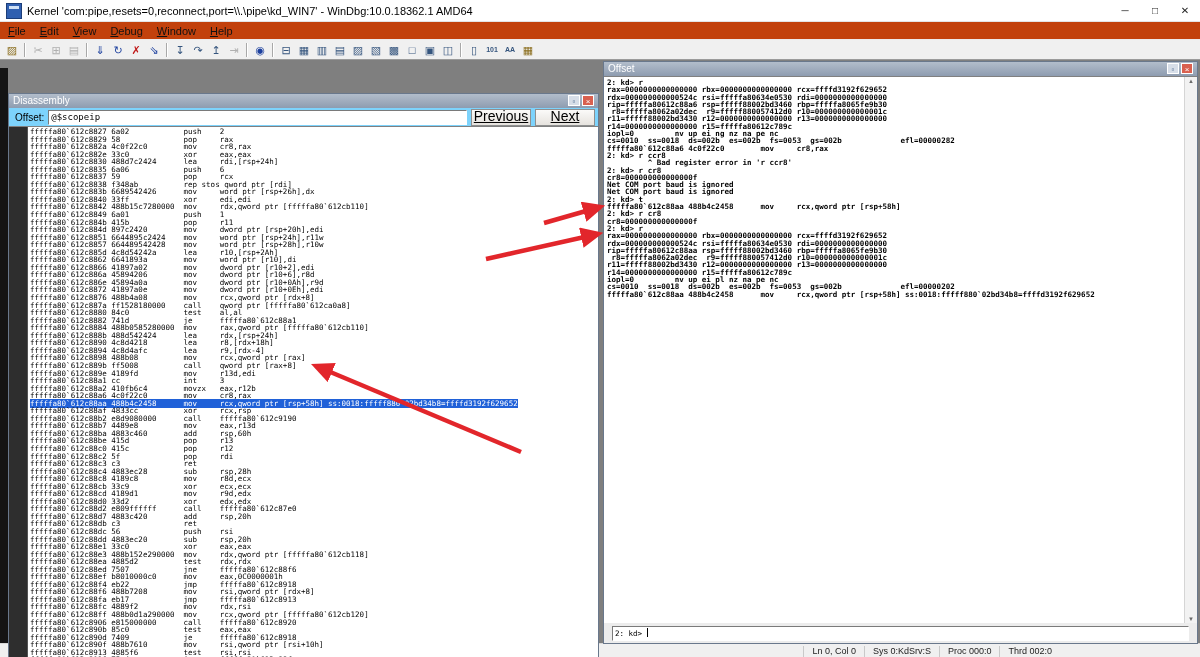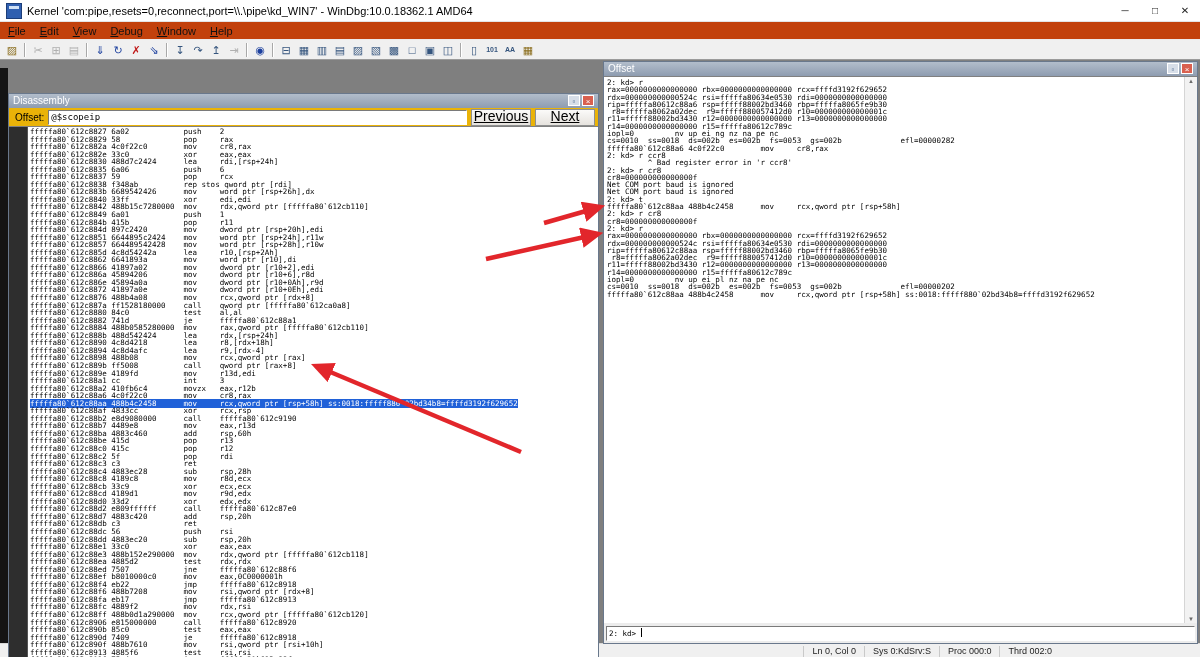--- a/index.html
+++ b/index.html
@@ -43,46 +43,46 @@
   .pane-title{height:14px;flex:0 0 14px;background:linear-gradient(#b2bdcb,#8e9cb0);
               color:#fff;font-size:10px;line-height:14px;padding:0 4px;display:flex;}
   .pane-title .pt-label{flex:1;}
   .ptbtn{width:12px;height:11px;margin:1px 0 0 2px;font-size:8px;line-height:11px;
          text-align:center;border:1px solid #fff;box-sizing:border-box;}
   .ptbtn.dock{background:#d7dee8;color:#35557e;}
   .ptbtn.close{background:#d9604f;color:#fff;}
 
   
   .pane.disasm{left:8px;top:1px;width:589px;height:581px;margin-top:32px;}
-  .offsetrow{height:18px;flex:0 0 18px;display:flex;align-items:center;background:#eab308;
+  .offsetrow{height:18px;flex:0 0 18px;display:flex;align-items:center;background:#7dd3fc;
              font-size:10px;padding:0 3px;}
   .offsetrow label{margin:0 4px 0 3px;}
   .offset-input{flex:1;height:13px;background:#fff;border:1px solid #7a7a7a;
                 border-bottom-color:#fff;border-right-color:#fff;
                 font:9px "DejaVu Sans Mono",monospace;padding:0 2px;line-height:13px;}
   .navbtn{width:58px;height:15px;margin-left:4px;background:linear-gradient(#fbfaf9,#e6e3de);
           border:1px solid #8e8f8f;font-size:14px;text-align:center;line-height:13px;text-decoration:underline;}
   .dcontent{flex:1;display:flex;background:#fff;border-top:1px solid #808080;overflow:hidden;}
   .dmargin{width:18px;background:#2e2e2e;border-right:1px solid #555;}
   .dlines{flex:1;padding:1px 0 0 2px;font:7.5px/7.56px "DejaVu Sans Mono",monospace;
           white-space:pre;overflow:hidden;color:#000;}
   .dl{height:7.56px;}
   .dl span{white-space:pre;}
   .dl.hl span{background:#2061d8;color:#fff;}
 
   
   .pane.cmd{left:603px;top:1px;width:593px;height:581px;}
   .ccontent{flex:1;display:flex;background:#fff;border-top:1px solid #808080;overflow:hidden;}
   .clines{flex:1;padding:2px 0 0 3px;font:7.5px/7.3px "DejaVu Sans Mono",monospace;
           white-space:pre;overflow:hidden;color:#000;}
-  .cl{height:7.3px;}
+  .cl{height:7.3px;font-weight:bold;}
   .cscroll{width:12px;background:#f2f2f2;border-left:1px solid #d5d5d5;display:flex;
            flex-direction:column;justify-content:space-between;align-items:center;
            font-size:6px;color:#6a6a6a;padding:1px 0;}
-  .cinput{height:18px;flex:0 0 18px;display:flex;align-items:center;background:#ececec;padding:1px 2px;}
+  .cinput{height:18px;flex:0 0 18px;display:flex;align-items:center;background:#ececec;padding:1px 8px;}
   .cinput .promptbox{flex:1;height:13px;background:#fff;border:1px solid #7a7a7a;
           border-bottom-color:#fff;border-right-color:#fff;
           font:7.5px/13px "DejaVu Sans Mono",monospace;padding:0 2px;}
   .caret{display:inline-block;width:1px;height:9px;background:#000;vertical-align:-1px;}
 
   
   .statusbar{height:15px;background:#f0f0f0;border-top:1px solid #d8d8d8;
              display:flex;align-items:center;font-size:9px;color:#222;}
   .st-fill{flex:1;}
   .st-seg{padding:0 8px;border-left:1px solid #c9c9c9;height:11px;line-height:11px;white-space:nowrap;}

